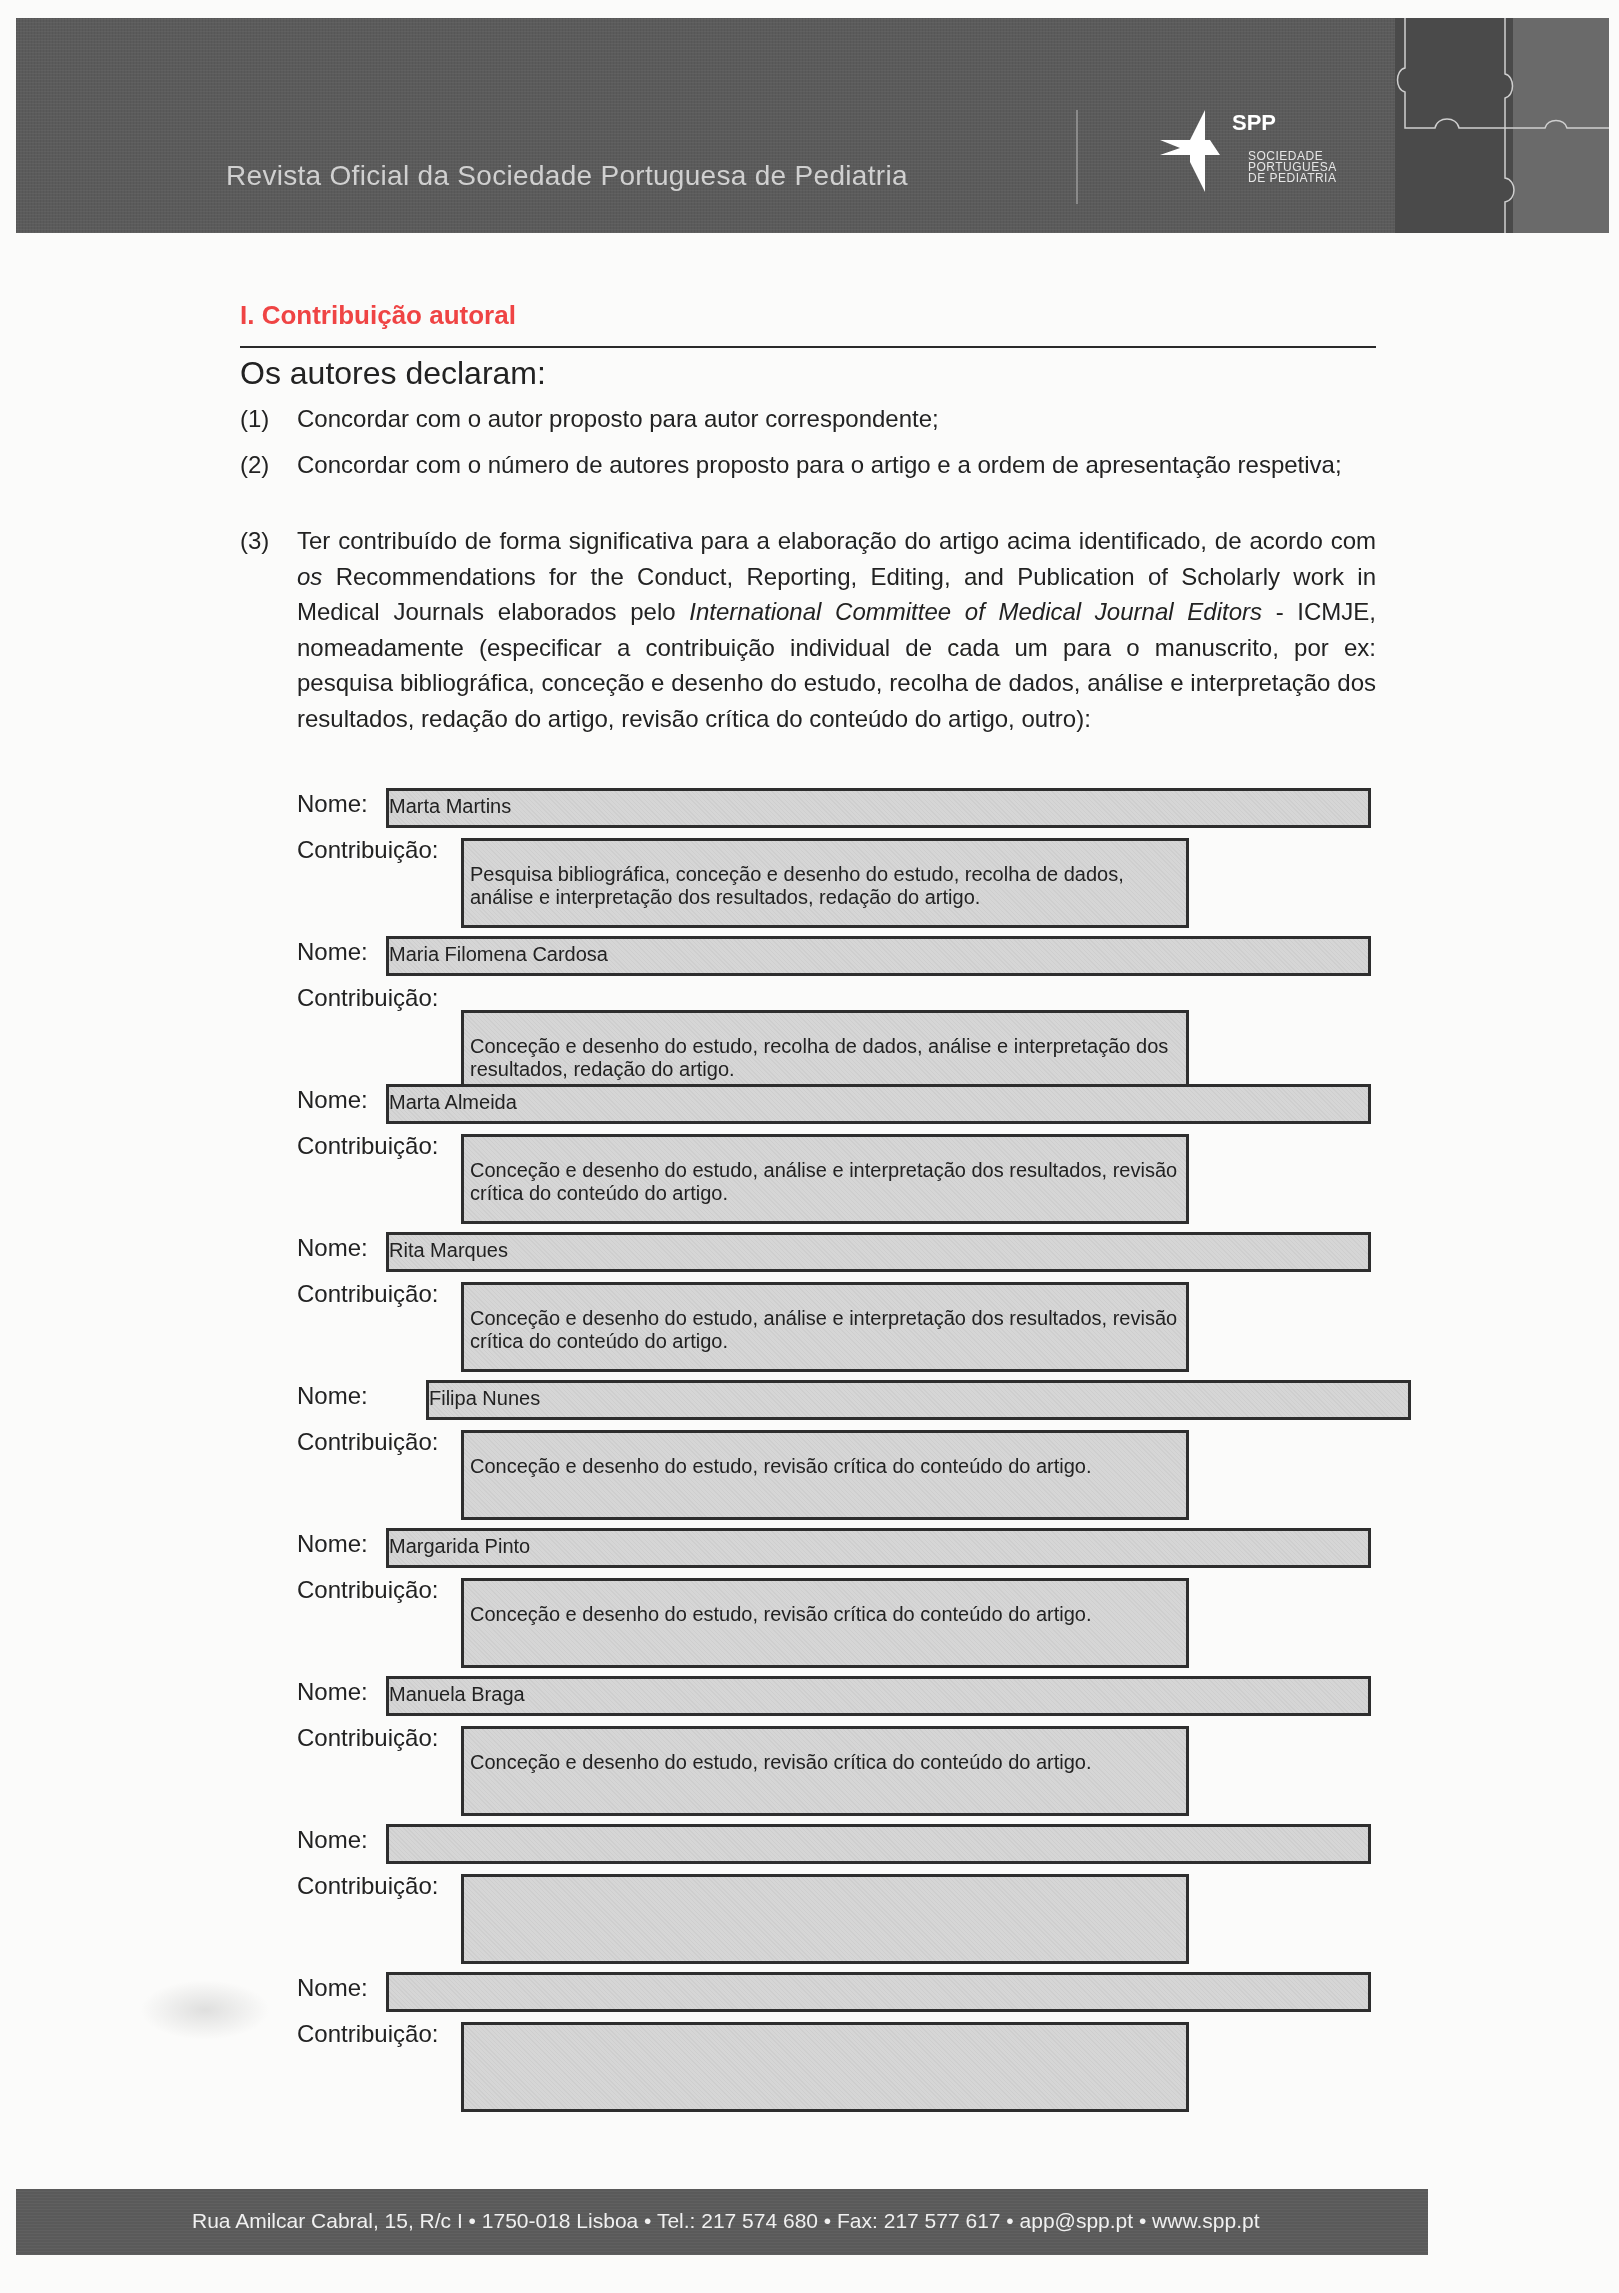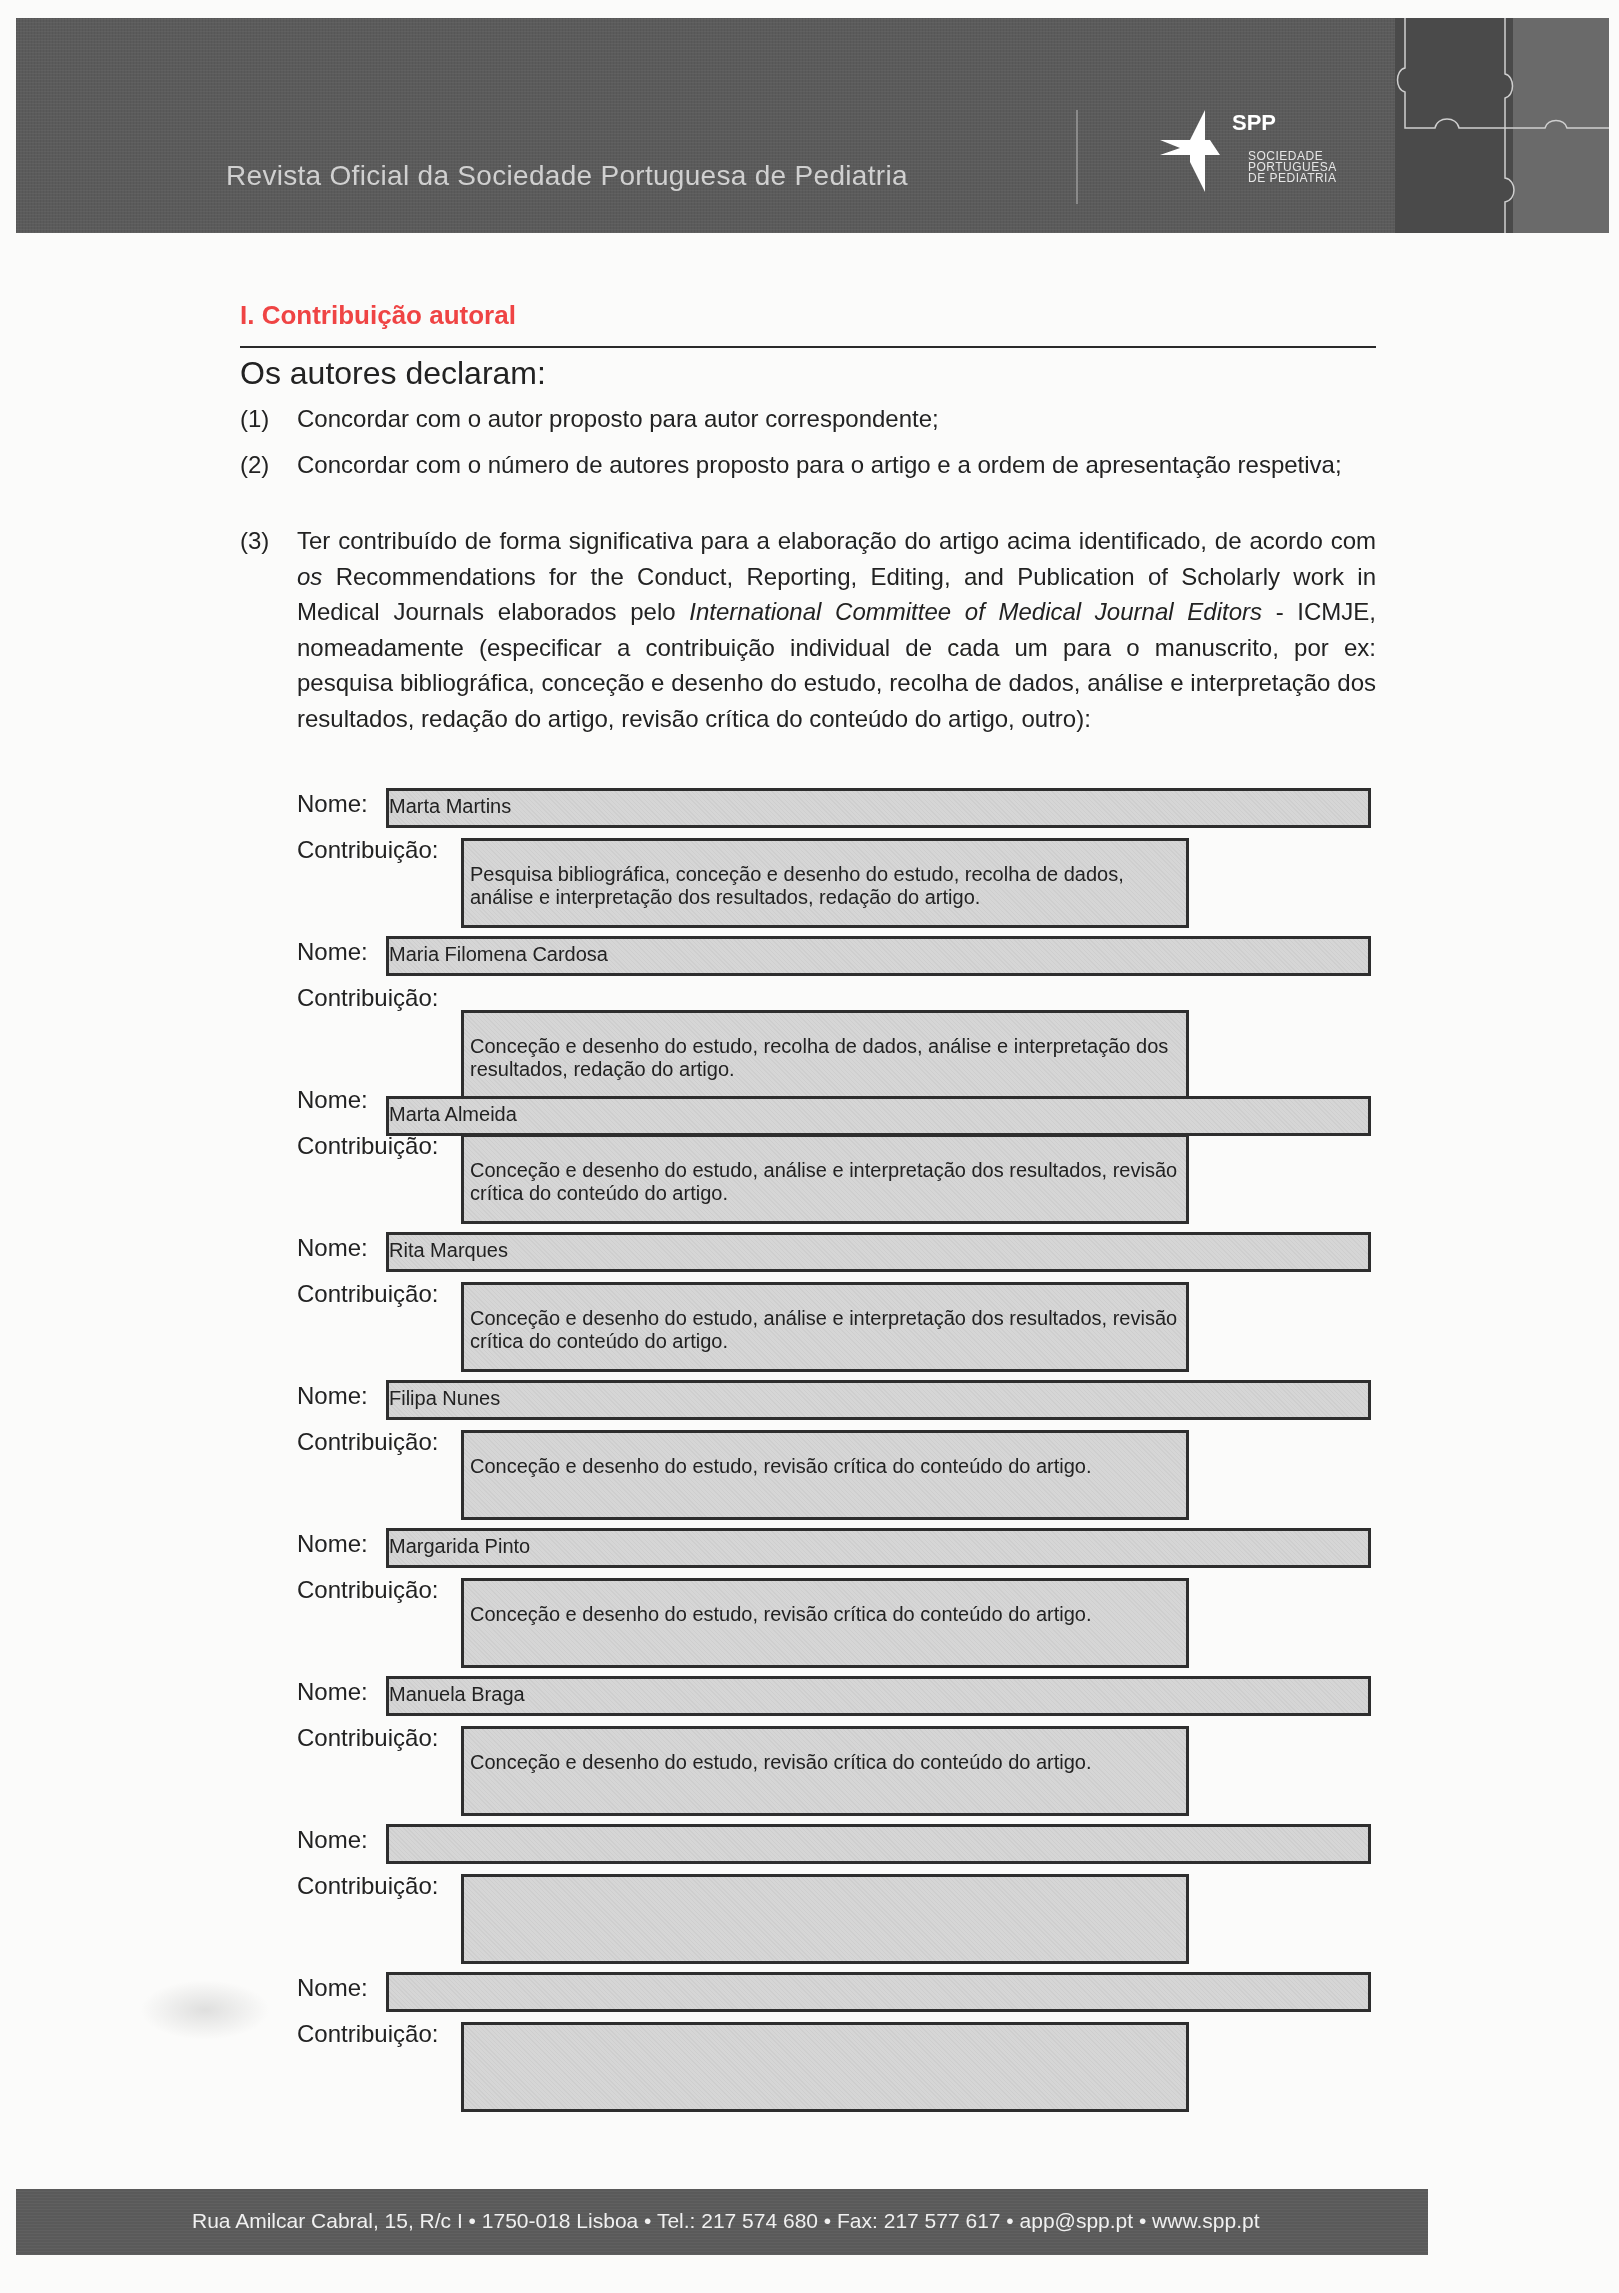--- a/index.html
+++ b/index.html
@@ -121,29 +121,29 @@
 <div id="authors">
     <div class="label" style="left: 297px; top: 790px;">Nome:</div>
     <div class="box name-box" style="top: 788px;">Marta Martins</div>
     <div class="label" style="left: 297px; top: 836px;">Contribuição:</div>
     <div class="box contrib-box" style="top: 838px;">Pesquisa bibliográfica, conceção e desenho do estudo, recolha de dados, análise e interpretação dos resultados, redação do artigo.</div>
     <div class="label" style="left: 297px; top: 938px;">Nome:</div>
     <div class="box name-box" style="top: 936px;">Maria Filomena Cardosa</div>
     <div class="label" style="left: 297px; top: 984px;">Contribuição:</div>
     <div class="box contrib-box" style="top: 1010px;">Conceção e desenho do estudo, recolha de dados, análise e interpretação dos resultados, redação do artigo.</div>
     <div class="label" style="left: 297px; top: 1086px;">Nome:</div>
-    <div class="box name-box" style="top: 1084px; margin-top: 12px;">Marta Almeida</div>
+    <div class="box name-box" style="top: 1084px;">Marta Almeida</div>
     <div class="label" style="left: 297px; top: 1132px;">Contribuição:</div>
     <div class="box contrib-box" style="top: 1134px;">Conceção e desenho do estudo, análise e interpretação dos resultados, revisão crítica do conteúdo do artigo.</div>
     <div class="label" style="left: 297px; top: 1234px;">Nome:</div>
     <div class="box name-box" style="top: 1232px;">Rita Marques</div>
     <div class="label" style="left: 297px; top: 1280px;">Contribuição:</div>
     <div class="box contrib-box" style="top: 1282px;">Conceção e desenho do estudo, análise e interpretação dos resultados, revisão crítica do conteúdo do artigo.</div>
     <div class="label" style="left: 297px; top: 1382px;">Nome:</div>
-    <div class="box name-box" style="top: 1380px;">Filipa Nunes</div>
+    <div class="box name-box" style="top: 1380px; margin-left: 40px;">Filipa Nunes</div>
     <div class="label" style="left: 297px; top: 1428px;">Contribuição:</div>
     <div class="box contrib-box" style="top: 1430px;">Conceção e desenho do estudo, revisão crítica do conteúdo do artigo.</div>
     <div class="label" style="left: 297px; top: 1530px;">Nome:</div>
     <div class="box name-box" style="top: 1528px;">Margarida Pinto</div>
     <div class="label" style="left: 297px; top: 1576px;">Contribuição:</div>
     <div class="box contrib-box" style="top: 1578px;">Conceção e desenho do estudo, revisão crítica do conteúdo do artigo.</div>
     <div class="label" style="left: 297px; top: 1678px;">Nome:</div>
     <div class="box name-box" style="top: 1676px;">Manuela Braga</div>
     <div class="label" style="left: 297px; top: 1724px;">Contribuição:</div>
     <div class="box contrib-box" style="top: 1726px;">Conceção e desenho do estudo, revisão crítica do conteúdo do artigo.</div>

